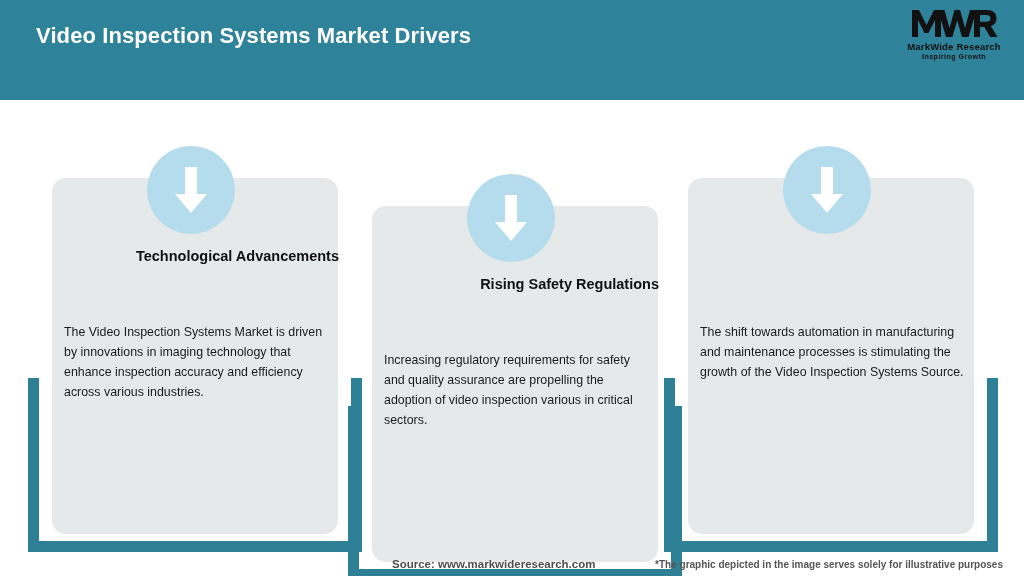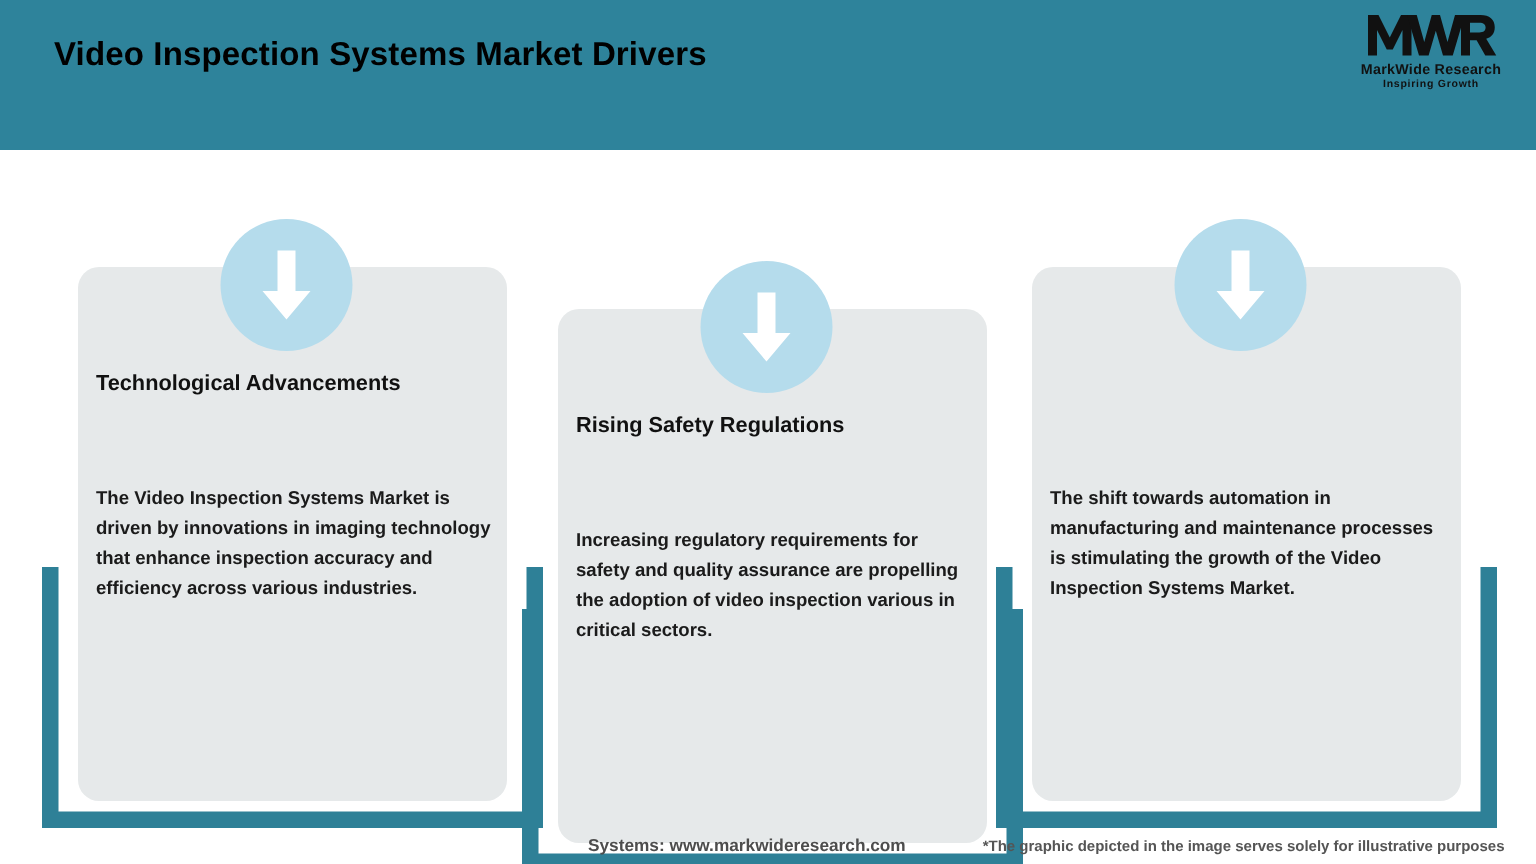--- a/index.html
+++ b/index.html
@@ -29,21 +29,21 @@
     height: 100px;
     background: #2e839b;
   }
 
   .header-title {
     position: absolute;
     left: 36px;
     top: 23px;
     font-size: 22px;
     font-weight: bold;
-    color: #000000;
+    color: #ffffff;
     letter-spacing: 0.1px;
     white-space: nowrap;
   }
 
   
   .logo-wrap {
     position: absolute;
     right: 14px;
     top: 8px;
     width: 112px;
@@ -142,39 +142,39 @@
     background: #b5dcec;
     display: flex;
     align-items: center;
     justify-content: center;
     z-index: 3;
   }
   .badge svg { display: block; }
 
   .card-title {
     position: absolute;
-    left: 12px;
+    left: 33px;
     top: 146px;
     width: 254px;
-    text-align: left;
+    text-align: right;
     font-size: 14.5px;
     font-weight: bold;
     color: #111111;
     line-height: 1.5;
     z-index: 2;
   }
 
   .card-body {
     position: absolute;
     left: 12px;
     top: 222px;
     width: 266px;
     text-align: left;
     font-size: 12.4px;
-    font-weight: bold;
+    font-weight: normal;
     color: #1b1b1b;
     line-height: 1.62;
     z-index: 2;
   }
 
   
   .footer-source {
     position: absolute;
     left: 392px;
     top: 558px;
@@ -256,21 +256,21 @@
         <div class="bar-left"></div>
         <div class="bar-right"></div>
         <div class="bar-bottom"></div>
       </div>
       <div class="card"></div>
       <div class="badge">
         <svg width="46" height="54" viewBox="0 0 46 54" aria-hidden="true">
           <path d="M17 4 L29 4 L29 31 L39 31 L23 50 L7 31 L17 31 Z" fill="#ffffff"></path>
         </svg>
       </div>
-      <div class="card-body">The shift towards automation in manufacturing and maintenance processes is stimulating the growth of the Video Inspection Systems Market.</div>
+      <div class="card-body">The shift towards automation in manufacturing and maintenance processes is stimulating the growth of the Video Inspection Systems Source.</div>
     </div>
 
   </div>
 
-  <div class="footer-source">Systems: www.markwideresearch.com</div>
+  <div class="footer-source">Source: www.markwideresearch.com</div>
   <div class="footer-note">*The graphic depicted in the image serves solely for illustrative purposes</div>
 
 </div>
 
 </body></html>

